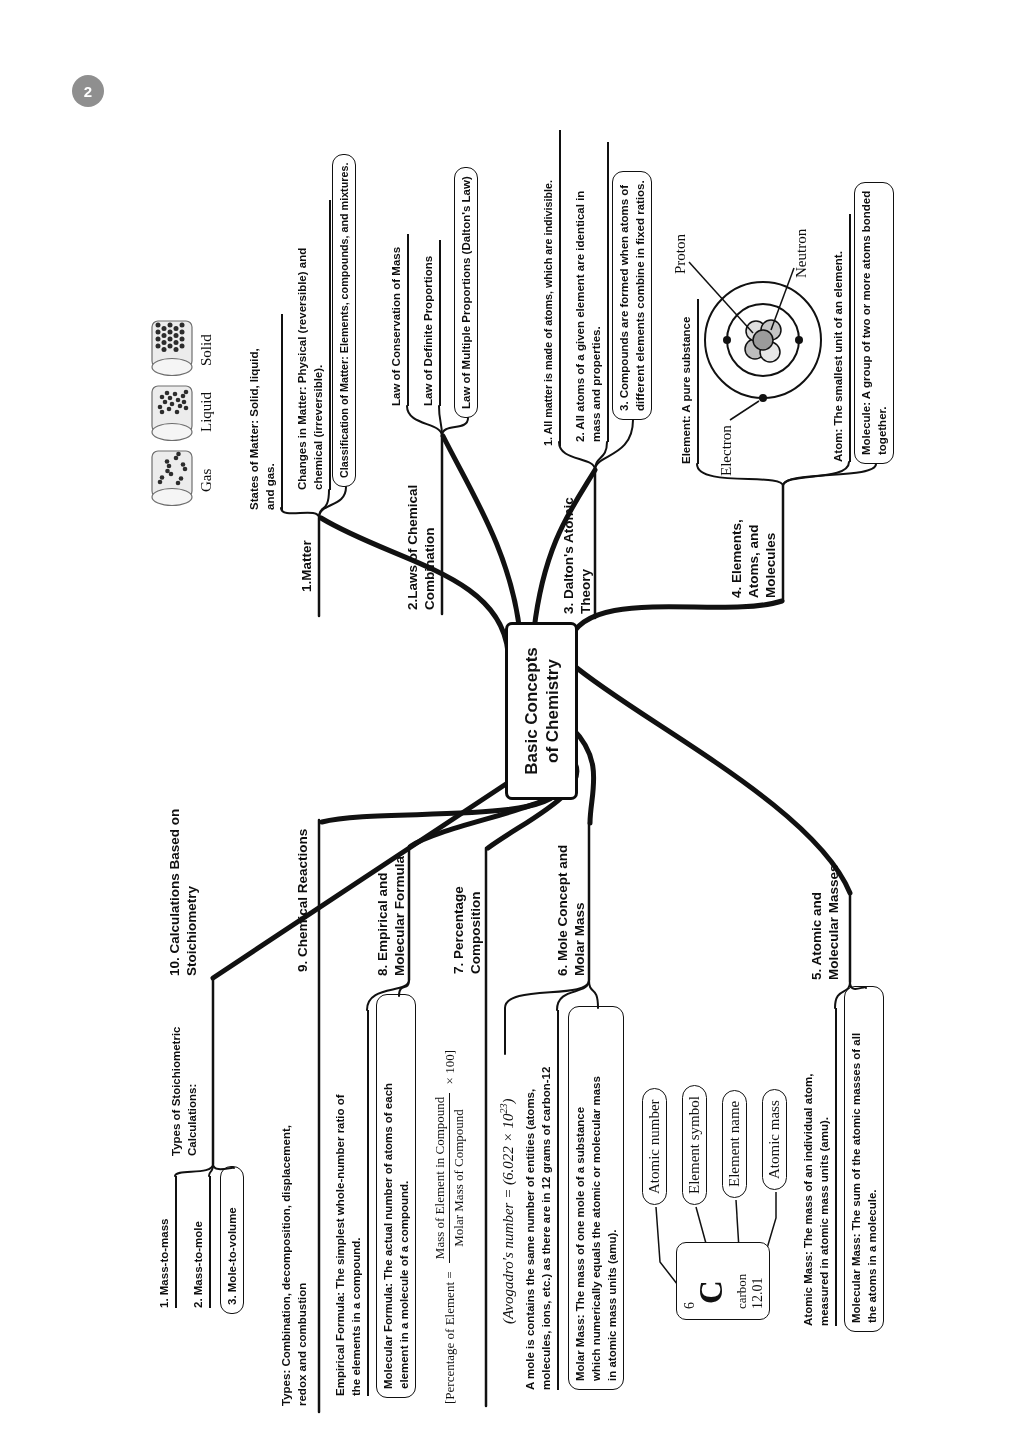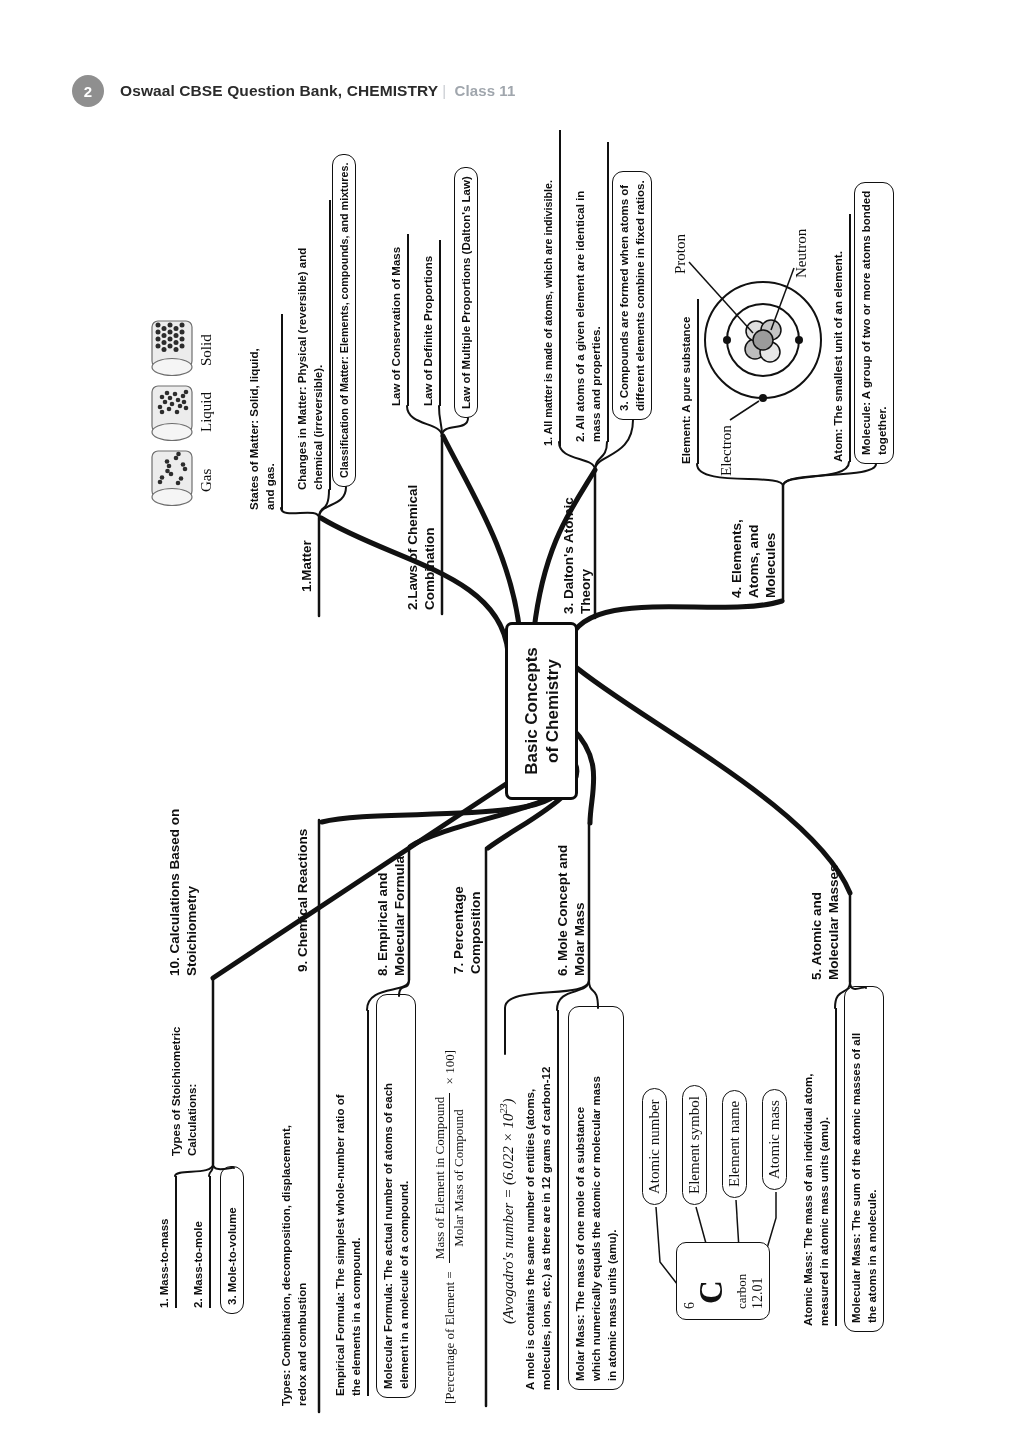--- a/index.html
+++ b/index.html
@@ -42,21 +42,20 @@
   .formula{position:absolute;left:16px;top:360px;display:flex;align-items:center;
            font-family:"Liberation Serif",serif;font-size:13px;color:#111;z-index:2;white-space:pre;}
 </style>
 </head>
 <body>
 
 <div class="page">
 
   <div class="hdr">
     <div class="badge">2</div>
-    <div class="htitle"><span>Oswaal CBSE Question Bank, CHEMISTRY</span><span class="hclass"><span class="hdiv">|</span> <span>Class 11</span></span></div>
   </div>
 
   <div class="rotor">
     <div class="canvas">
 
       <svg class="lines" width="1320" height="880" viewBox="0 0 1320 880">
         <g stroke="#111" fill="none" stroke-width="5" stroke-linecap="round">
           <path d="M768,436 C846,428 858,322 902,249"></path>
           <path d="M786,448 C866,440 930,398 984,371"></path>
           <path d="M790,462 C876,472 912,500 950,523"></path>

